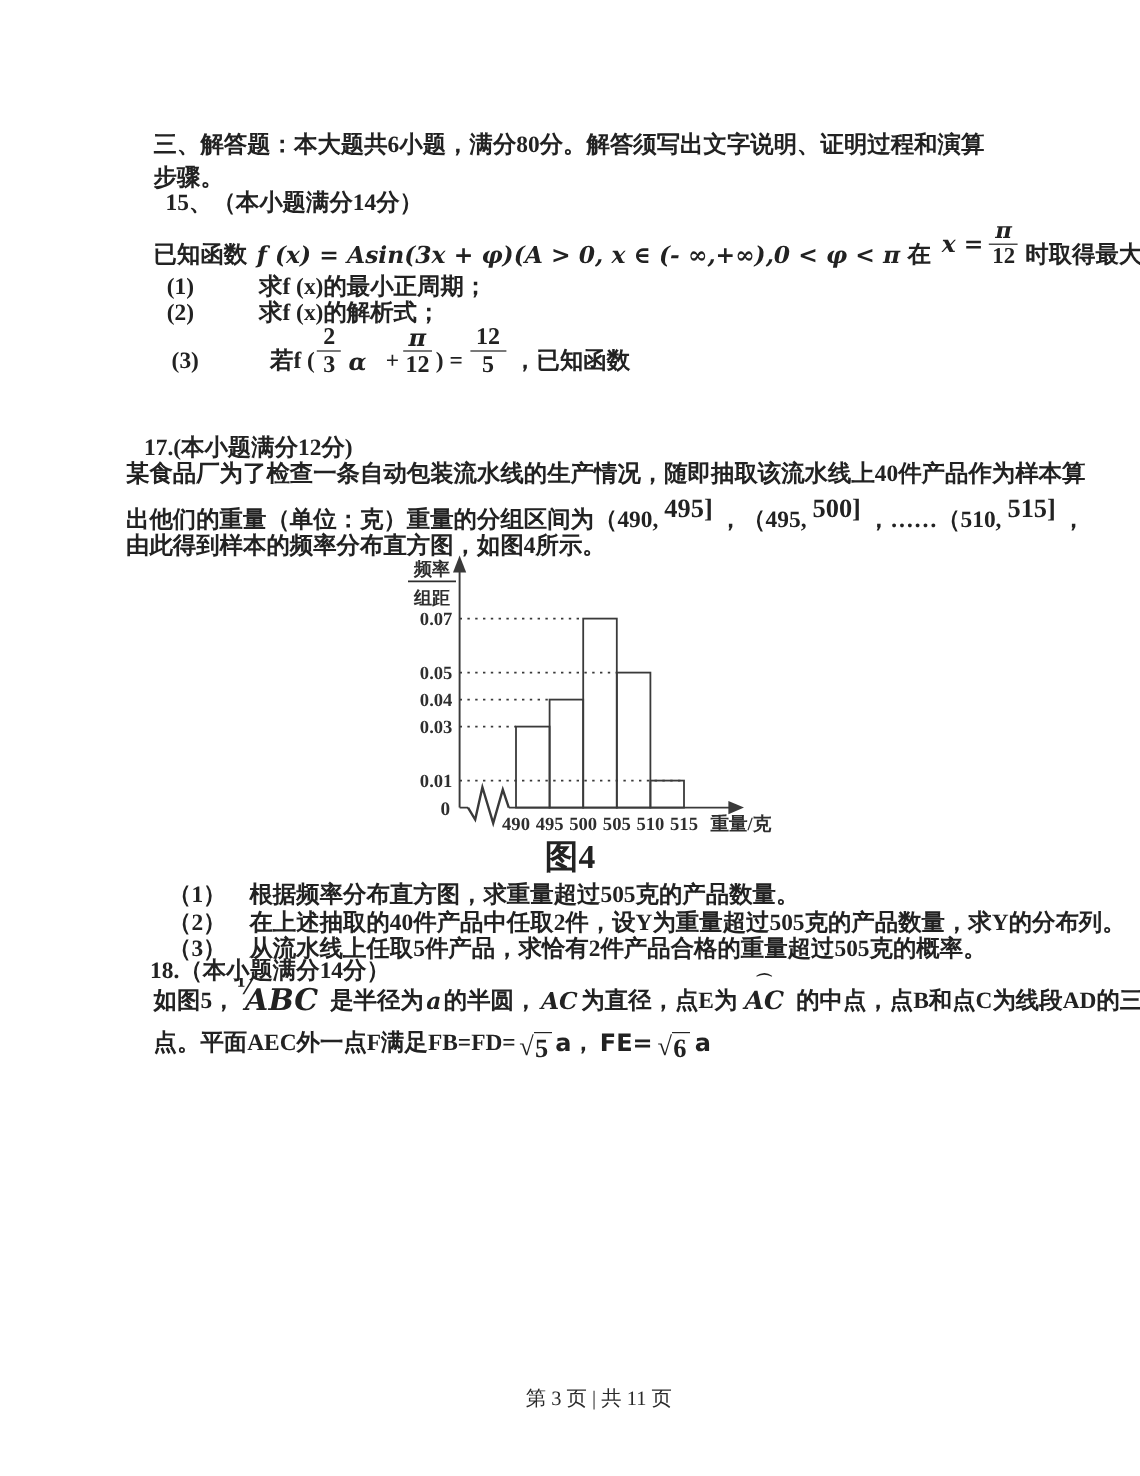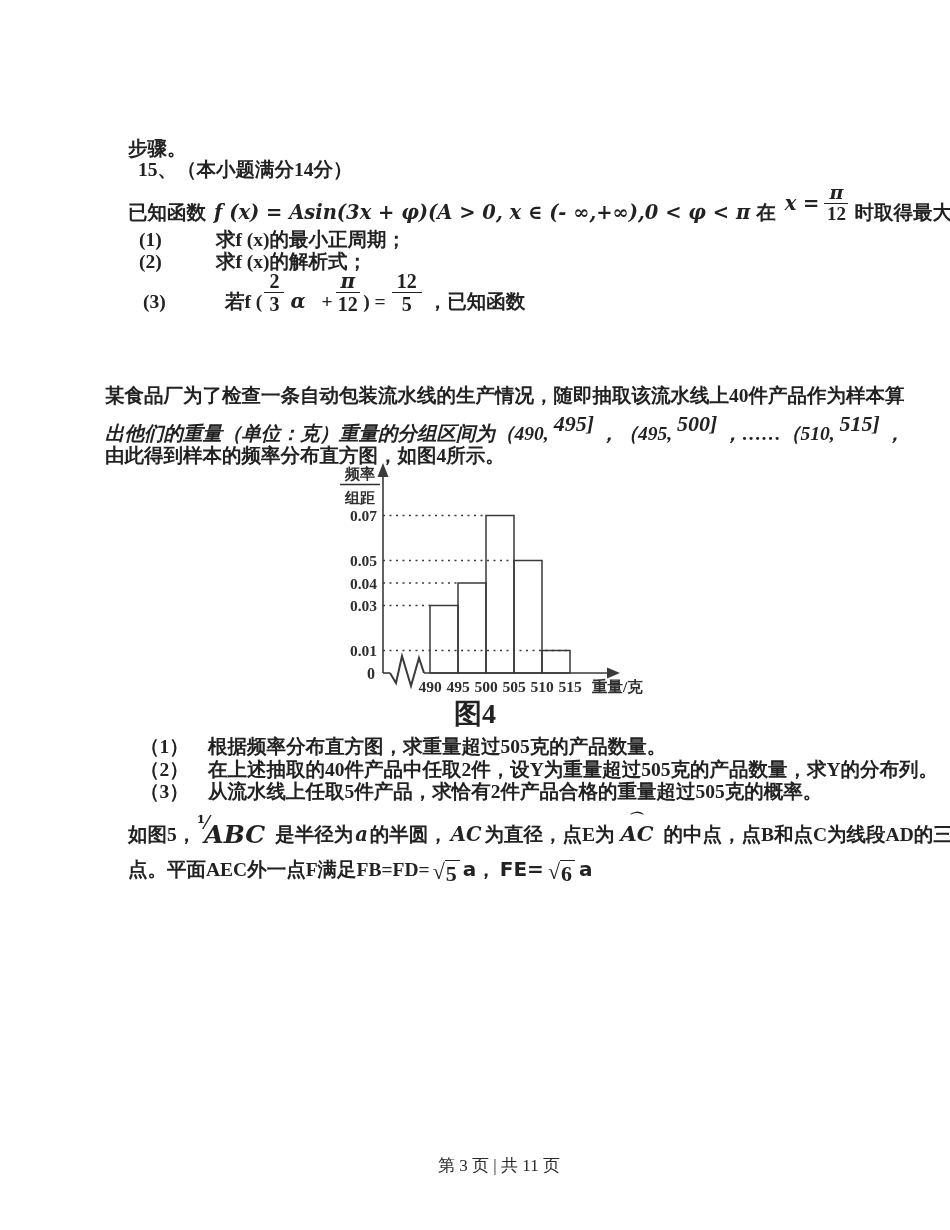--- a/index.html
+++ b/index.html
@@ -32,21 +32,21 @@
   .caption { width: 290px; text-align: center; font-size: 28px; line-height: 24px; font-weight: 700; }
   svg text { font-family: "Liberation Serif", "DejaVu Serif", serif; font-weight: 600; fill: #2e2e2e; }
   .footer { width: 950px; text-align: center; font-size: 17px; font-weight: 500; color: #2a2a2a; }
 </style>
 </head>
 <body>
 
 <div class="page">
 
   <div class="abs fs" style="left:128px; top:108px; width:710px;">
-    <br>
+    <span>三、解答题：本大题共6小题，满分80分。解答须写出文字说明、证明过程和演算</span><br>
     <span>步骤。</span>
   </div>
 
   <div class="abs fs" style="left:138px; top:156px;">15、（本小题满分14分）</div>
 
   <div class="abs fs flexend nowrap" style="left:128px; top:182px;">
     <span>已知函数</span>
     <span class="math" style="margin:0 6px 0 8px;">f (x) = Asin(3x + φ)(A &gt; 0, x ∈ (- ∞,+∞),0 &lt; φ &lt; π</span>
     <span>在</span>
     <span class="xgroup" style="margin:0 6px 1px 9px;">
@@ -82,23 +82,24 @@
       <span class="den">12</span>
     </span>
     <span>) =</span>
     <span class="frac" style="font-size:20px; margin:0 6px;">
       <span class="num">12</span>
       <span class="den">5</span>
     </span>
     <span>，已知函数</span>
   </div>
 
+  <div class="abs fs" style="left:120px; top:360px;">17.(本小题满分12分)</div>
   <div class="abs fs nowrap" style="left:105px; top:382px;">某食品厂为了检查一条自动包装流水线的生产情况，随即抽取该流水线上40件产品作为样本算</div>
 
-  <div class="abs fs flexend nowrap" style="left:105px; top:420px;font-style:italic;">
+  <div class="abs fs flexend nowrap" style="left:105px; top:420px;">
     <span>出他们的重量（单位：克）重量的分组区间为（490,</span>
     <span class="bigsup">495]</span>
     <span>，（495,</span>
     <span class="bigsup">500]</span>
     <span>，……（510,</span>
     <span class="bigsup">515]</span>
     <span>，</span>
   </div>
 
   <div class="abs fs nowrap" style="left:105px; top:442px;">由此得到样本的频率分布直方图，如图4所示。</div>
@@ -147,20 +148,21 @@
   </div>
   <div class="abs fs" style="left:140px; top:756px;">
     <span class="itemlabel" style="width:63px;">（2）</span>
     <span>在上述抽取的40件产品中任取2件，设Y为重量超过505克的产品数量，求Y的分布列。</span>
   </div>
   <div class="abs fs" style="left:140px; top:778px;">
     <span class="itemlabel" style="width:63px;">（3）</span>
     <span>从流水线上任取5件产品，求恰有2件产品合格的重量超过505克的概率。</span>
   </div>
 
+  <div class="abs fs" style="left:125px; top:796px;">18.（本小题满分14分）</div>
 
   <div class="abs fs flexend nowrap" style="left:128px; top:820px;">
     <span>如图5，</span>
     <span class="arcabc">
       <span class="halfmark">⅟</span>
       <span class="math">ABC</span>
     </span>
     <span>是半径为</span>
     <span class="math" style="margin:0 2px;">a</span>
     <span>的半圆，</span>

